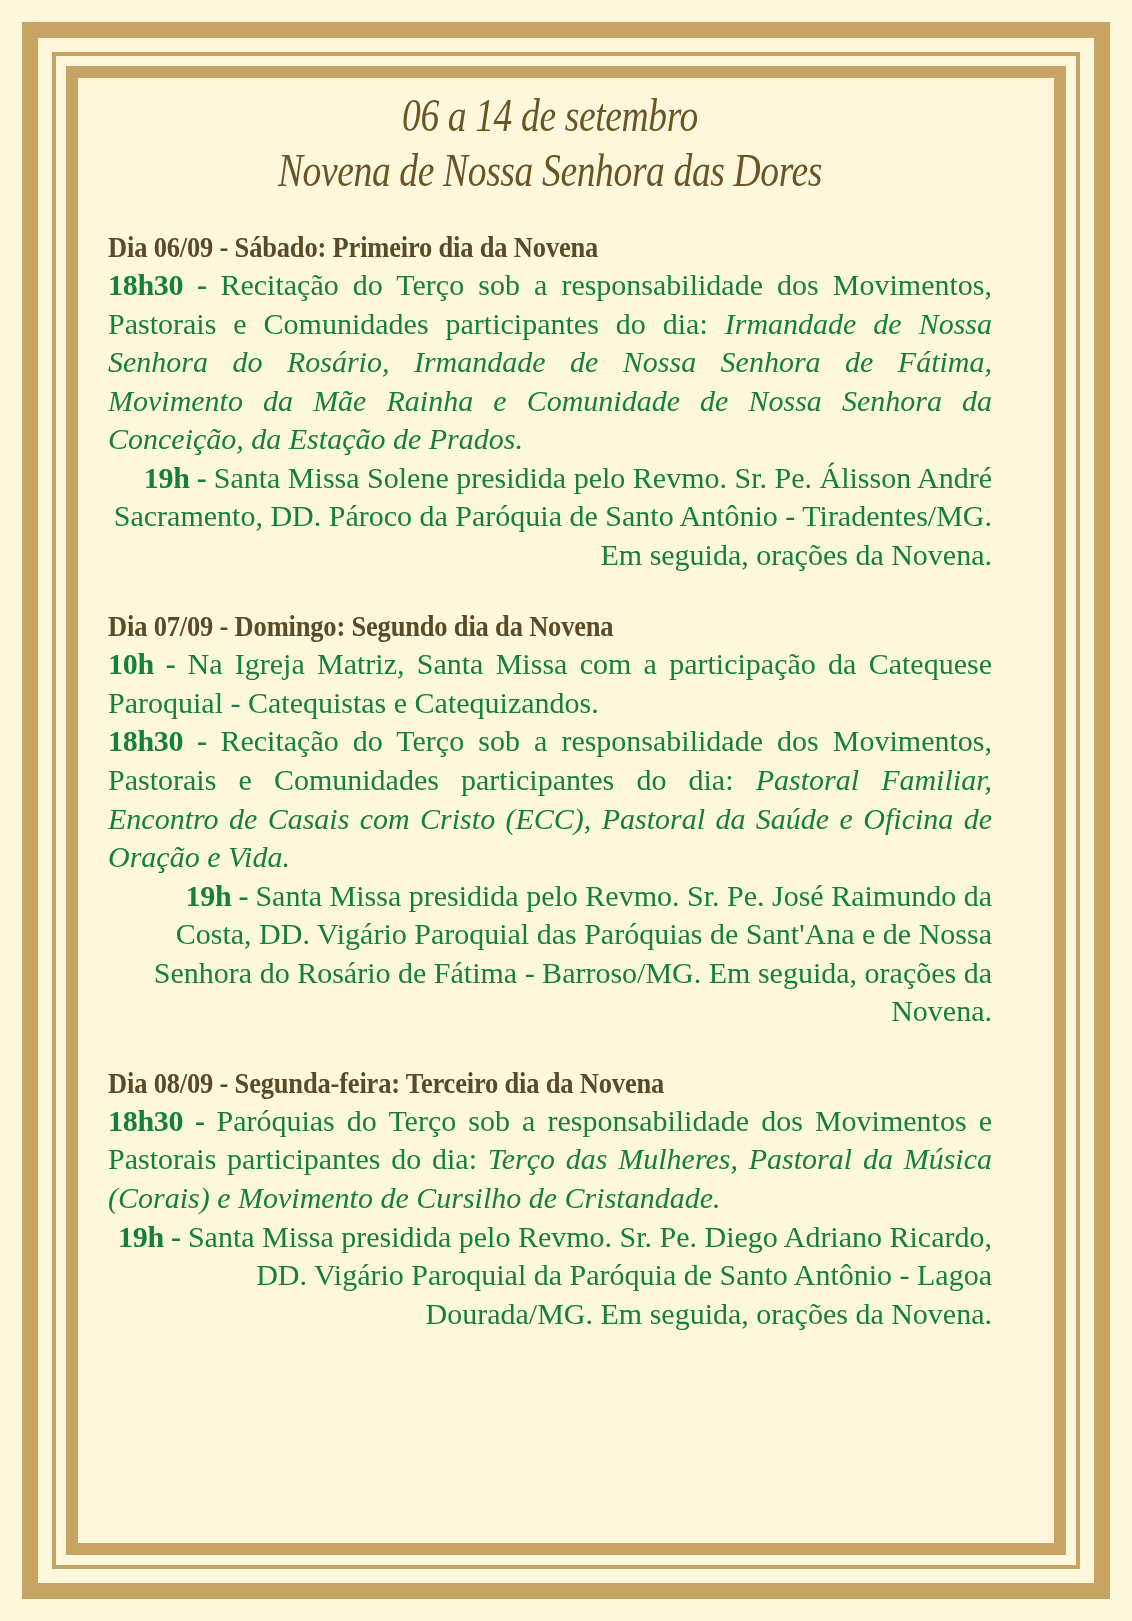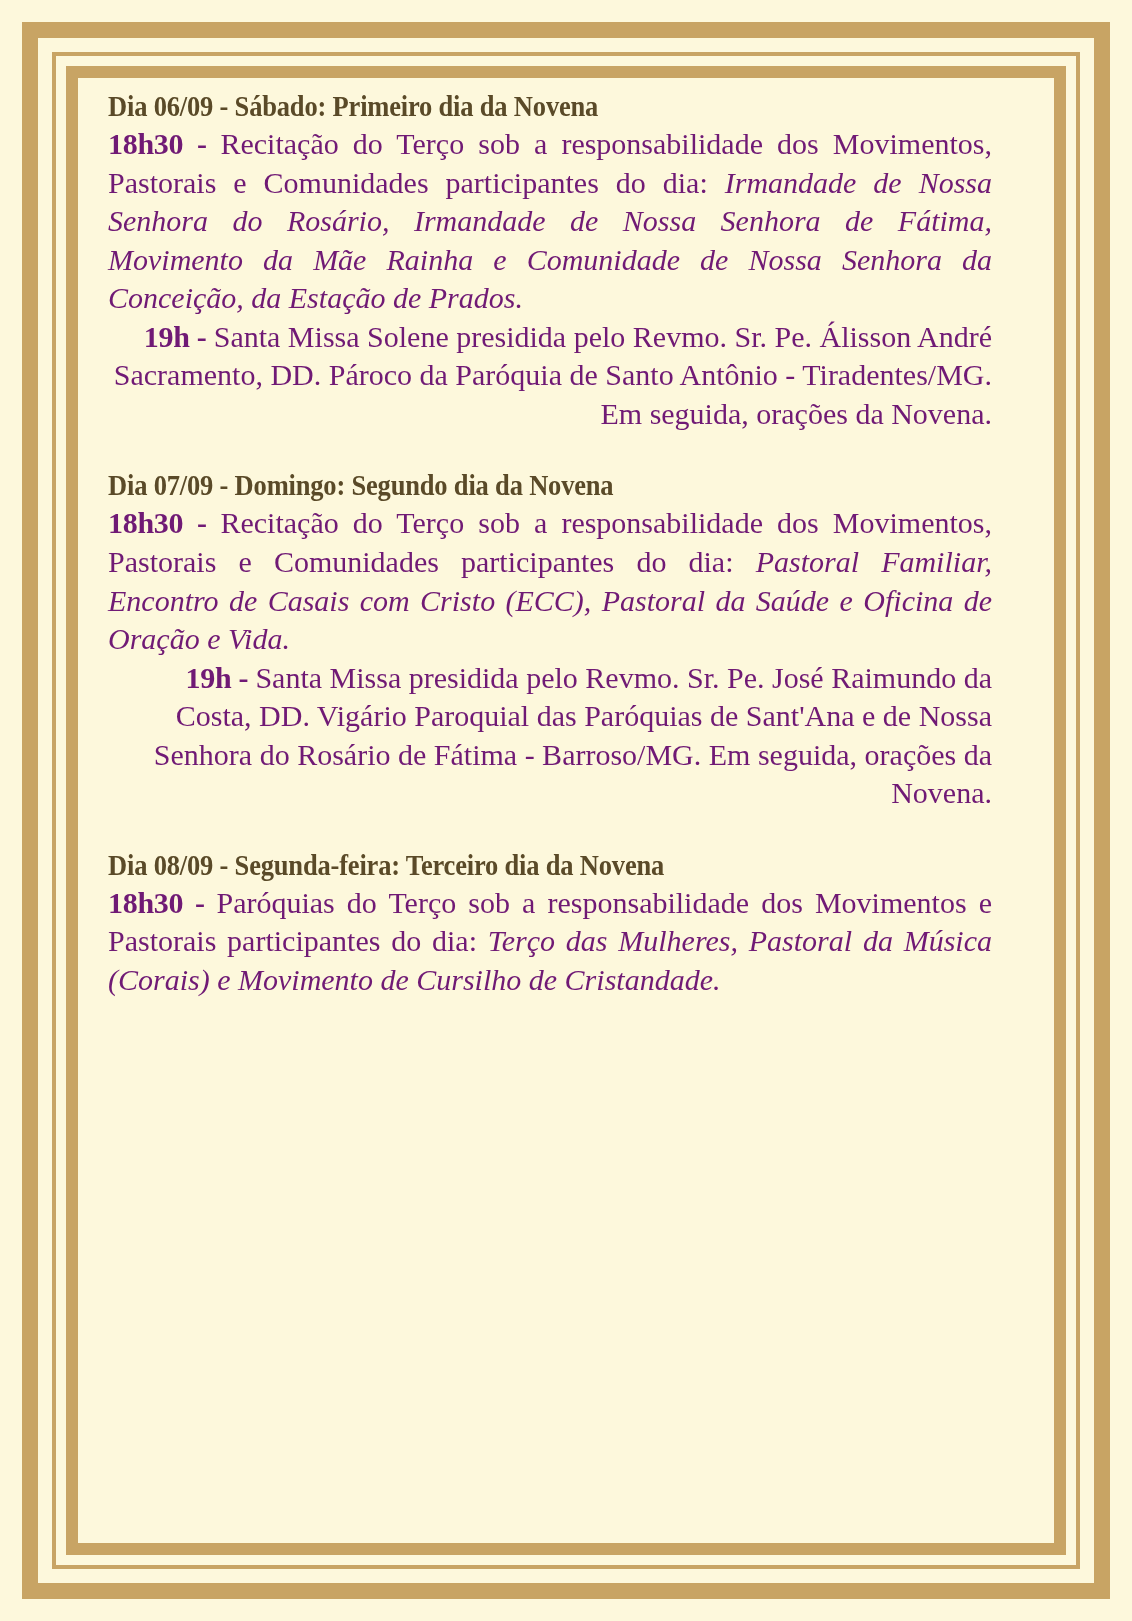--- a/index.html
+++ b/index.html
@@ -75,21 +75,21 @@
     color: #5A4A28;
     letter-spacing: -0.2px;
     transform: scaleX(0.93);
     transform-origin: left center;
     white-space: nowrap;
   }
 
   .entry {
     font-size: 30px;
     line-height: 1.285;
-    color: #701a75;
+    color: #15803d;
     text-align: justify;
     text-justify: inter-word;
     margin: 0;
   }
   .entry.nojustify { text-align: right; }
 
   .entry b {
     font-weight: bold;
     letter-spacing: -0.3px;
   }
@@ -101,31 +101,37 @@
 </style>
 </head>
 <body>
 
 <div class="frame-outer"></div>
 <div class="frame-mid"></div>
 <div class="frame-inner"></div>
 
 <div class="page">
 
+  <div class="title-block">
+    <div class="title-line title-line-1">06 a 14 de setembro</div>
+    <div class="title-line title-line-2">Novena de Nossa Senhora das Dores</div>
+  </div>
 
   <div id="days-container">
       <div class="day-section">
         <div class="day-heading">Dia 06/09 - Sábado: Primeiro dia da Novena</div>
         <p class="entry"><b>18h30 - </b><span>Recitação do Terço sob a responsabilidade dos Movimentos, Pastorais e Comunidades participantes do dia: </span><i class="groups">Irmandade de Nossa Senhora do Rosário, Irmandade de Nossa Senhora de Fátima, Movimento da Mãe Rainha e Comunidade de Nossa Senhora da Conceição, da Estação de Prados.</i></p>
         <p class="entry nojustify"><b>19h - </b><span>Santa Missa Solene presidida pelo Revmo. Sr. Pe. Álisson André Sacramento, DD. Pároco da Paróquia de Santo Antônio - Tiradentes/MG. Em seguida, orações da Novena.</span></p>
       </div>
       <div class="day-section">
         <div class="day-heading">Dia 07/09 - Domingo: Segundo dia da Novena</div>
+        <p class="entry"><b>10h - </b><span>Na Igreja Matriz, Santa Missa com a participação da Catequese Paroquial - Catequistas e Catequizandos.</span></p>
         <p class="entry"><b>18h30 - </b><span>Recitação do Terço sob a responsabilidade dos Movimentos, Pastorais e Comunidades participantes do dia: </span><i class="groups">Pastoral Familiar, Encontro de Casais com Cristo (ECC), Pastoral da Saúde e Oficina de Oração e Vida.</i></p>
         <p class="entry nojustify"><b>19h - </b><span>Santa Missa presidida pelo Revmo. Sr. Pe. José Raimundo da Costa, DD. Vigário Paroquial das Paróquias de Sant'Ana e de Nossa Senhora do Rosário de Fátima - Barroso/MG. Em seguida, orações da Novena.</span></p>
       </div>
       <div class="day-section">
         <div class="day-heading">Dia 08/09 - Segunda-feira: Terceiro dia da Novena</div>
         <p class="entry"><b>18h30 - </b><span>Paróquias do Terço sob a responsabilidade dos Movimentos e Pastorais participantes do dia: </span><i class="groups">Terço das Mulheres, Pastoral da Música (Corais) e Movimento de Cursilho de Cristandade.</i></p>
+        <p class="entry nojustify"><b>19h - </b><span>Santa Missa presidida pelo Revmo. Sr. Pe. Diego Adriano Ricardo, DD. Vigário Paroquial da Paróquia de Santo Antônio - Lagoa Dourada/MG. Em seguida, orações da Novena.</span></p>
       </div>
     </div>
 
 </div>
 
 </body></html>

